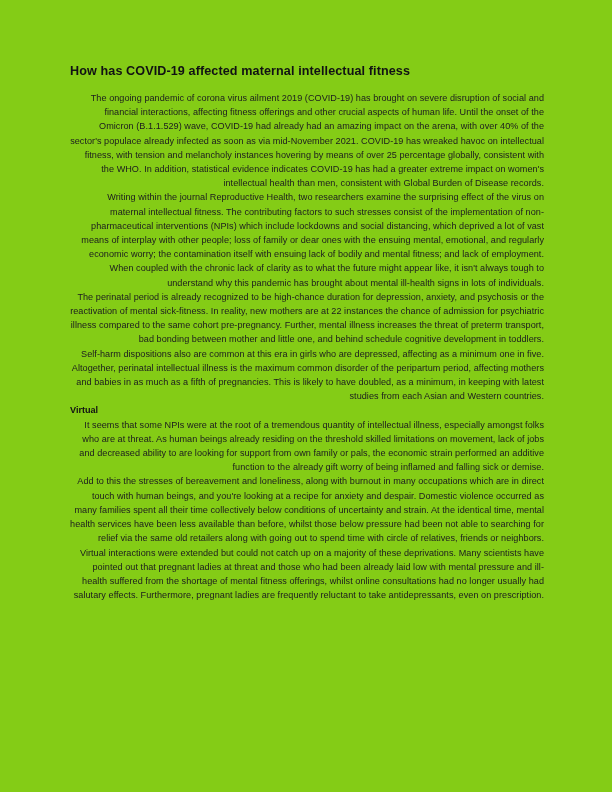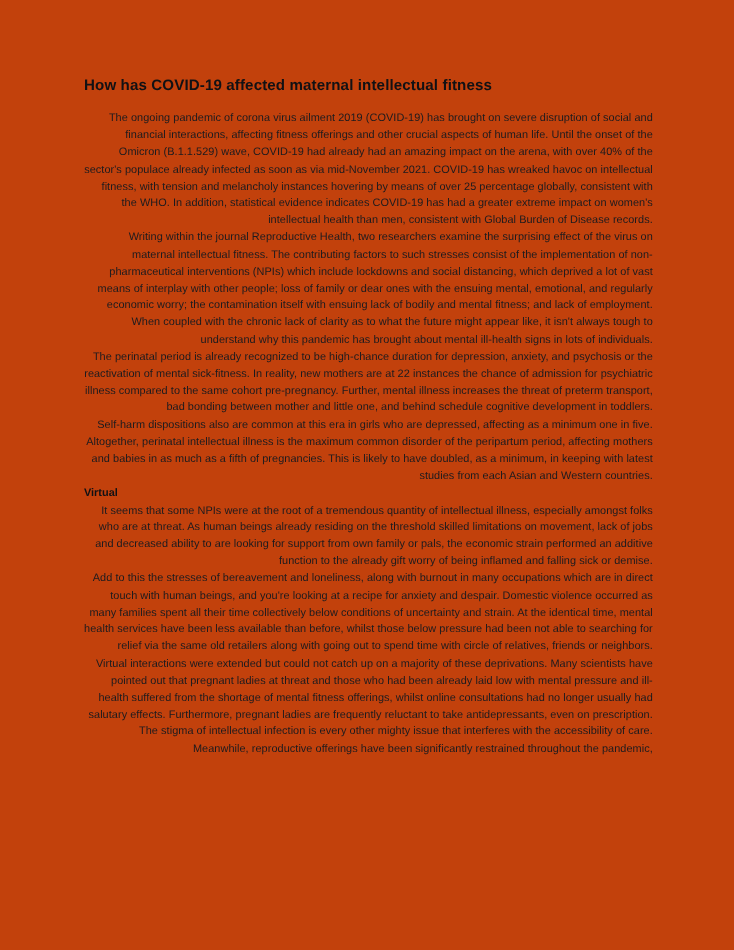--- a/index.html
+++ b/index.html
@@ -13,21 +13,21 @@
     height: 792px;
     overflow: hidden;
     font-family: "Liberation Sans", sans-serif;
     color: #17171a;
     -webkit-font-smoothing: antialiased;
   }
   .page {
     position: relative;
     width: 612px;
     height: 792px;
-    background: #c2410c;
+    background: #84cc16;
     box-sizing: border-box;
   }
   .content {
     position: absolute;
     left: 70px;
     top: 64px;
     width: 474px;
   }
   .doc-title {
     font-size: 12.6px;
@@ -61,16 +61,15 @@
     <h1 class="doc-title">How has COVID-19 affected maternal intellectual fitness</h1>
     <div id="blocks">
         <p class="para">The ongoing pandemic of corona virus ailment 2019 (COVID-19) has brought on severe disruption of social and financial interactions, affecting fitness offerings and other crucial aspects of human life. Until the onset of the Omicron (B.1.1.529) wave, COVID-19 had already had an amazing impact on the arena, with over 40% of the sector's populace already infected as soon as via mid-November 2021. COVID-19 has wreaked havoc on intellectual fitness, with tension and melancholy instances hovering by means of over 25 percentage globally, consistent with the WHO. In addition, statistical evidence indicates COVID-19 has had a greater extreme impact on women's intellectual health than men, consistent with Global Burden of Disease records.</p>
         <p class="para">Writing within the journal Reproductive Health, two researchers examine the surprising effect of the virus on maternal intellectual fitness. The contributing factors to such stresses consist of the implementation of non-pharmaceutical interventions (NPIs) which include lockdowns and social distancing, which deprived a lot of vast means of interplay with other people; loss of family or dear ones with the ensuing mental, emotional, and regularly economic worry; the contamination itself with ensuing lack of bodily and mental fitness; and lack of employment. When coupled with the chronic lack of clarity as to what the future might appear like, it isn't always tough to understand why this pandemic has brought about mental ill-health signs in lots of individuals.</p>
         <p class="para">The perinatal period is already recognized to be high-chance duration for depression, anxiety, and psychosis or the reactivation of mental sick-fitness. In reality, new mothers are at 22 instances the chance of admission for psychiatric illness compared to the same cohort pre-pregnancy. Further, mental illness increases the threat of preterm transport, bad bonding between mother and little one, and behind schedule cognitive development in toddlers.</p>
         <p class="para">Self-harm dispositions also are common at this era in girls who are depressed, affecting as a minimum one in five. Altogether, perinatal intellectual illness is the maximum common disorder of the peripartum period, affecting mothers and babies in as much as a fifth of pregnancies. This is likely to have doubled, as a minimum, in keeping with latest studies from each Asian and Western countries.</p>
         <h2 class="section-heading">Virtual</h2>
         <p class="para">It seems that some NPIs were at the root of a tremendous quantity of intellectual illness, especially amongst folks who are at threat. As human beings already residing on the threshold skilled limitations on movement, lack of jobs and decreased ability to are looking for support from own family or pals, the economic strain performed an additive function to the already gift worry of being inflamed and falling sick or demise.</p>
         <p class="para">Add to this the stresses of bereavement and loneliness, along with burnout in many occupations which are in direct touch with human beings, and you're looking at a recipe for anxiety and despair. Domestic violence occurred as many families spent all their time collectively below conditions of uncertainty and strain. At the identical time, mental health services have been less available than before, whilst those below pressure had been not able to searching for relief via the same old retailers along with going out to spend time with circle of relatives, friends or neighbors.</p>
         <p class="para">Virtual interactions were extended but could not catch up on a majority of these deprivations. Many scientists have pointed out that pregnant ladies at threat and those who had been already laid low with mental pressure and ill-health suffered from the shortage of mental fitness offerings, whilst online consultations had no longer usually had salutary effects. Furthermore, pregnant ladies are frequently reluctant to take antidepressants, even on prescription.</p>
-        <p class="para">The stigma of intellectual infection is every other mighty issue that interferes with the accessibility of care. Meanwhile, reproductive offerings have been significantly restrained throughout the pandemic,</p>
       </div>
   </div>
 </div>
 
 </body></html>

